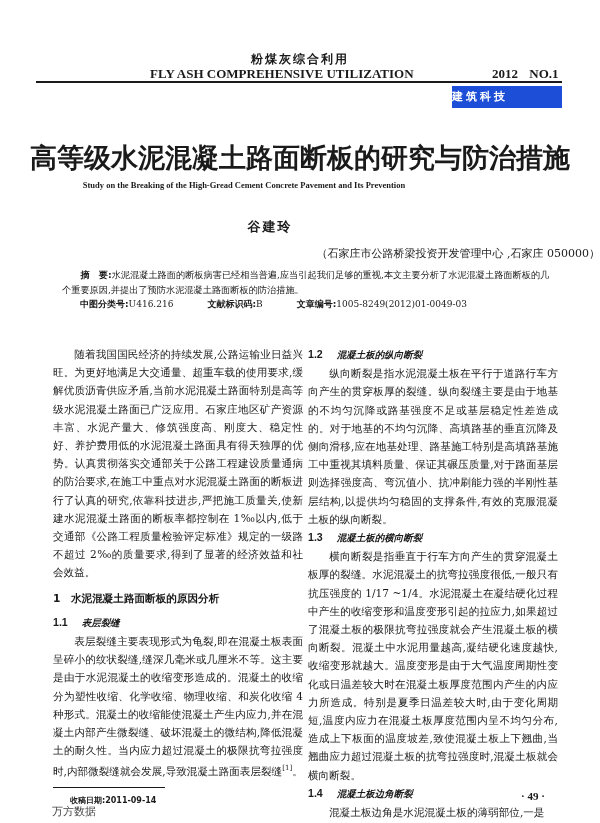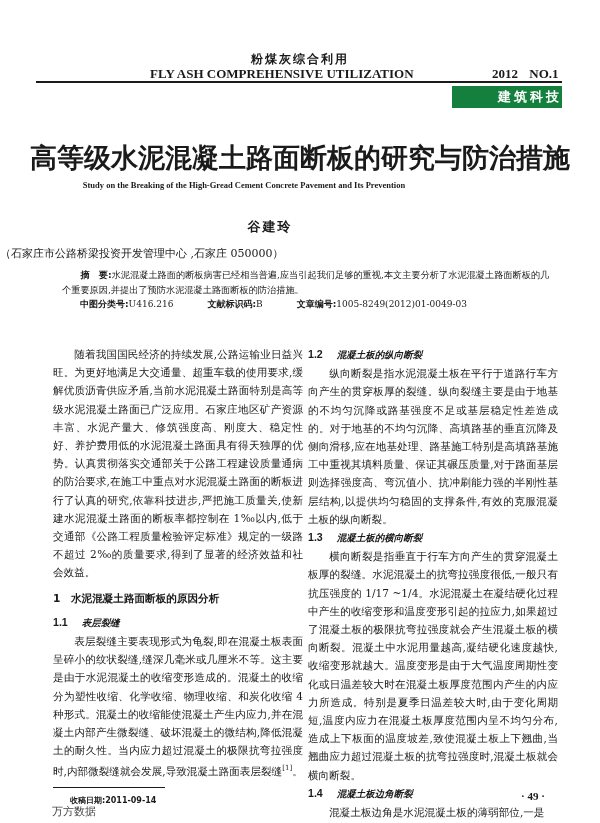--- a/index.html
+++ b/index.html
@@ -4,29 +4,29 @@
 <style>
   html, body { margin:0; padding:0; background:#ffffff; }
   body { width:600px; height:823px; position:relative; overflow:hidden;
          font-family:"DejaVu Serif", serif; color:#1a1a1a; }
   .abs { position:absolute; }
   .journal-cn { left:0; width:600px; top:51px; text-align:center; font-size:12px; font-weight:bold;
                 letter-spacing:2px; font-family:"DejaVu Sans", sans-serif; }
   .journal-en { left:150px; top:66px; font-size:13px; font-weight:bold; font-family:"Liberation Serif", serif; }
   .issue { left:492px; top:66px; font-size:13px; font-weight:bold; font-family:"Liberation Serif", serif; word-spacing:8px; }
   .rule { left:36px; width:526px; top:81px; height:2px; background:#1a1a1a; }
-  .badge { left:452px; top:86px; width:110px; height:22px; background:#15803d; color:#fff;
-           font-size:13px; font-weight:bold; text-align:right; line-height:22px; letter-spacing:3px;
+  .badge { left:452px; top:86px; width:110px; height:22px; background:#1d4ed8; color:#fff;
+           font-size:11px; font-weight:bold; text-align:left; line-height:22px; letter-spacing:3px;
            font-family:"DejaVu Sans", sans-serif; }
   .title { left:0; width:600px; top:140px; text-align:center; font-size:27px; font-weight:bold;
            font-family:"DejaVu Serif", serif; letter-spacing:0px; }
   .subtitle { left:0; width:488px; top:180px; text-align:center; font-size:8.5px; font-weight:bold;
               font-family:"Liberation Serif", serif; }
   .author { left:0; width:540px; top:218px; text-align:center; font-size:13px; font-weight:bold; letter-spacing:2px; }
-  .affil { left:0; width:600px; top:246px; text-align:left; font-size:11px; }
+  .affil { left:0; width:600px; top:246px; text-align:right; font-size:11px; }
   .abstract { left:62px; width:490px; top:267px; font-size:9.2px; line-height:15px; }
   .abstract .lbl { font-weight:bold; font-family:"DejaVu Sans", sans-serif; }
   .meta-row { display:flex; gap:34px; font-size:9px; }
   .col { top:345px; width:250px; font-size:10.6px; line-height:18.2px; text-align:justify; }
   .col p { margin:0; text-indent:2em; }
   .left-col { left:53px; }
   .right-col { left:308px; }
   .h1 { font-weight:bold; font-family:"DejaVu Sans", sans-serif; font-size:10.6px; margin:7px 0 6px 0; }
   .h2 { font-weight:bold; font-size:10.6px; }
   .h2 .num { font-family:"Liberation Sans", sans-serif; margin-right:14px;margin-top:20px; }

